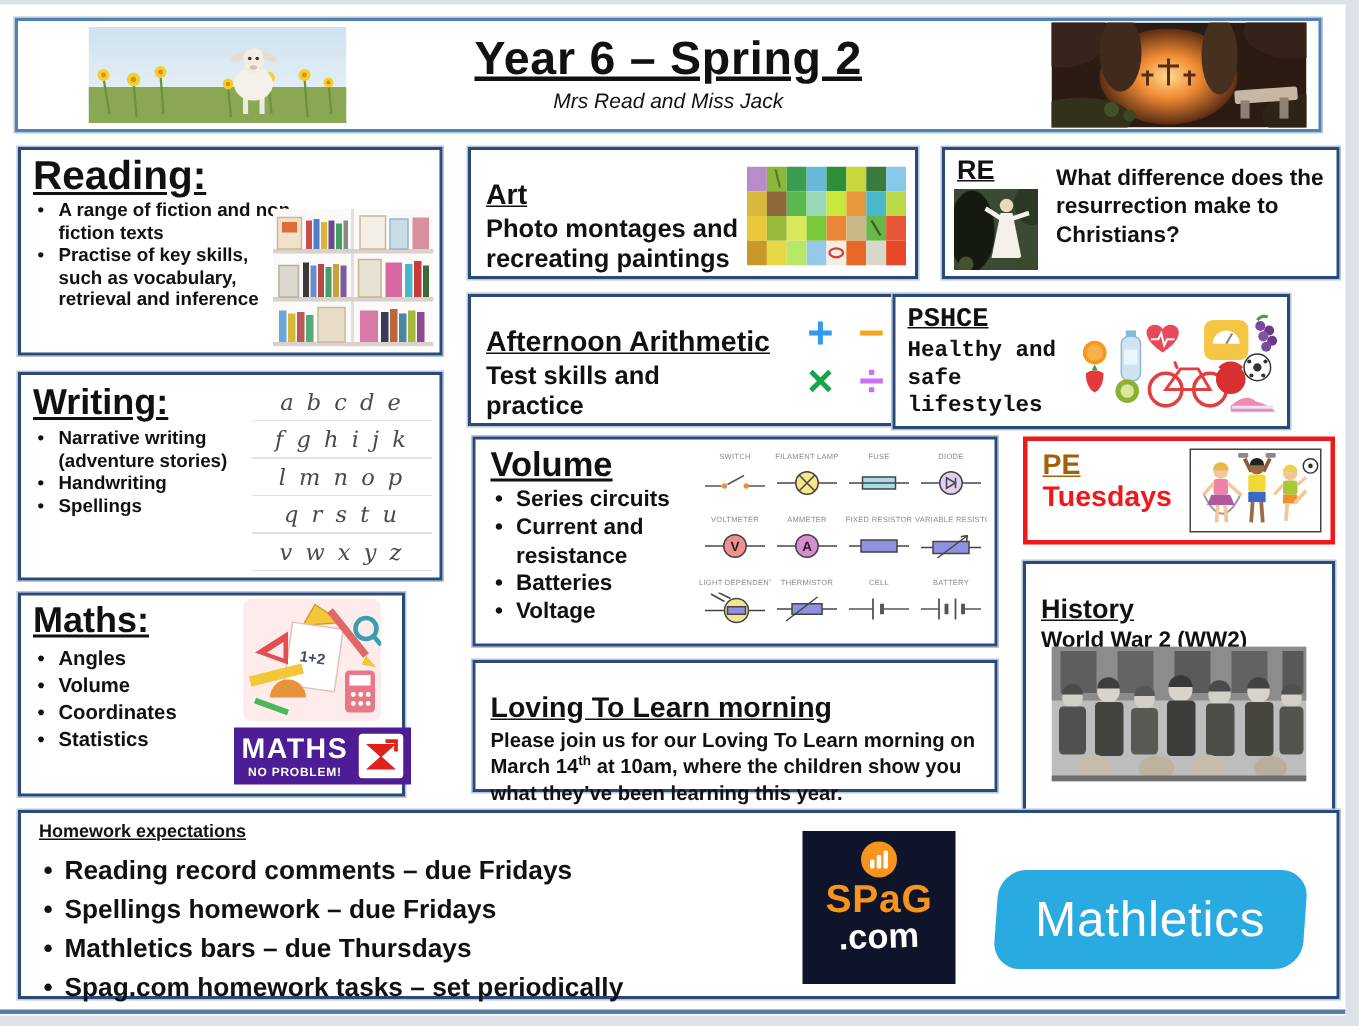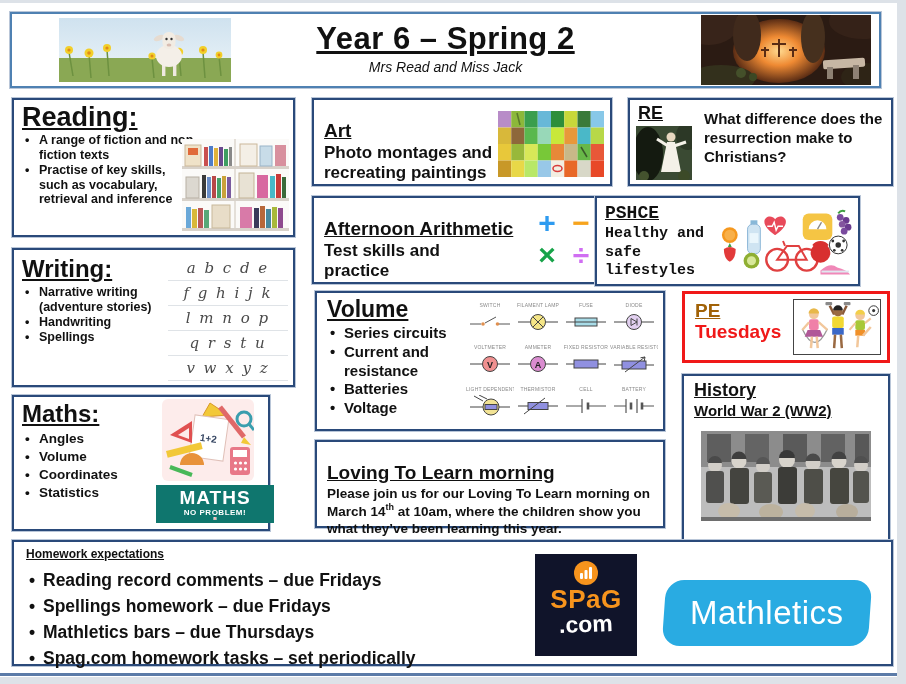--- a/index.html
+++ b/index.html
@@ -37,22 +37,22 @@
   .writing-blt { margin-top:4px; width:158px; font-size:12.5px; line-height:1.2; }
   .writing-blt li { padding-left:26px; }
   .maths-hd { font-size:24px; }
   .maths-blt { margin-top:4px; width:150px; font-size:13.5px; line-height:1.32; }
 
   .alphabet { position:absolute; right:5px; top:6px; width:120px; height:126px;
      background:repeating-linear-gradient(#fff 0, #fff 24px, #dfe3e7 24px, #dfe3e7 25px);
      font-family:"DejaVu Serif", serif; font-style:italic; color:#4a4a4a;
      font-size:15px; line-height:25px; text-align:center; letter-spacing:2px; }
 
-  .mnp { position:absolute; left:142px; top:88px; width:118px; height:38px; background:#0f766e;
-     display:flex; align-items:center; justify-content:space-between; padding:3px 5px;flex-direction:column; }
+  .mnp { position:absolute; left:142px; top:88px; width:118px; height:38px; background:#4c1d95;
+     display:flex; align-items:center; justify-content:space-between; padding:3px 5px; }
   .mnp-txt { color:#fff; text-align:center; line-height:1; }
   .mnp-l1 { font-size:19px; font-weight:bold; letter-spacing:1px; }
   .mnp-l2 { font-size:8px; font-weight:bold; letter-spacing:.5px; margin-top:2px;text-align:center; }
 
   
   .art-hd, .arith-hd, .loving-hd { font-size:19px;margin-top:16px; }
   .art-txt, .arith-txt { font-size:17px; font-weight:bold; line-height:1.2; margin-top:2px; width:185px; }
   .science-hd { font-size:23px; }
   .science-blt { margin-top:3px; width:152px; font-size:15px; line-height:1.25; }
   .loving-txt { font-size:13.5px; font-weight:bold; line-height:1.28; margin-top:2px; }
@@ -603,21 +603,21 @@
         <path d="M63 15 a5 5 0 0 1 10 0 z" fill="#f2cf4a"></path>
       <rect x="63" y="21" width="10" height="10" rx="2" fill="#a8c838"></rect>
       <rect x="63" y="31" width="10" height="6" fill="#f09028"></rect>
       <line x1="66" y1="37" x2="65" y2="49" stroke="#f2c79b" stroke-width="2.6"></line>
       <line x1="71" y1="37" x2="79" y2="28" stroke="#f2c79b" stroke-width="2.6"></line>
       <line x1="63" y1="24" x2="57" y2="31" stroke="#f2c79b" stroke-width="2.2"></line>
       <line x1="73" y1="24" x2="79" y2="19" stroke="#f2c79b" stroke-width="2.2"></line>
     </svg>
   </div>
 
-  <div class="box" style="left:682px; top:374px; width:208px; height:176px; padding:5px 10px;text-decoration:underline;">
+  <div class="box" style="left:682px; top:374px; width:208px; height:176px; padding:21px 10px;">
     <div class="hd hist-hd">History</div>
     <div class="hist-txt">World War 2 (WW2)</div>
     <svg class="abs" style="left:17px; top:55px;" width="170" height="90" viewBox="0 0 170 90">
       <rect width="170" height="90" fill="#bdbdbd"></rect>
       <rect width="170" height="36" fill="#8c8c8c"></rect>
       <rect x="6" y="3" width="24" height="28" fill="#5e5e5e"></rect>
         <rect x="44" y="3" width="24" height="28" fill="#646464"></rect>
         <rect x="82" y="3" width="24" height="28" fill="#5a5a5a"></rect>
         <rect x="120" y="3" width="24" height="28" fill="#626262"></rect>
         <rect x="154" y="3" width="14" height="28" fill="#585858"></rect>

